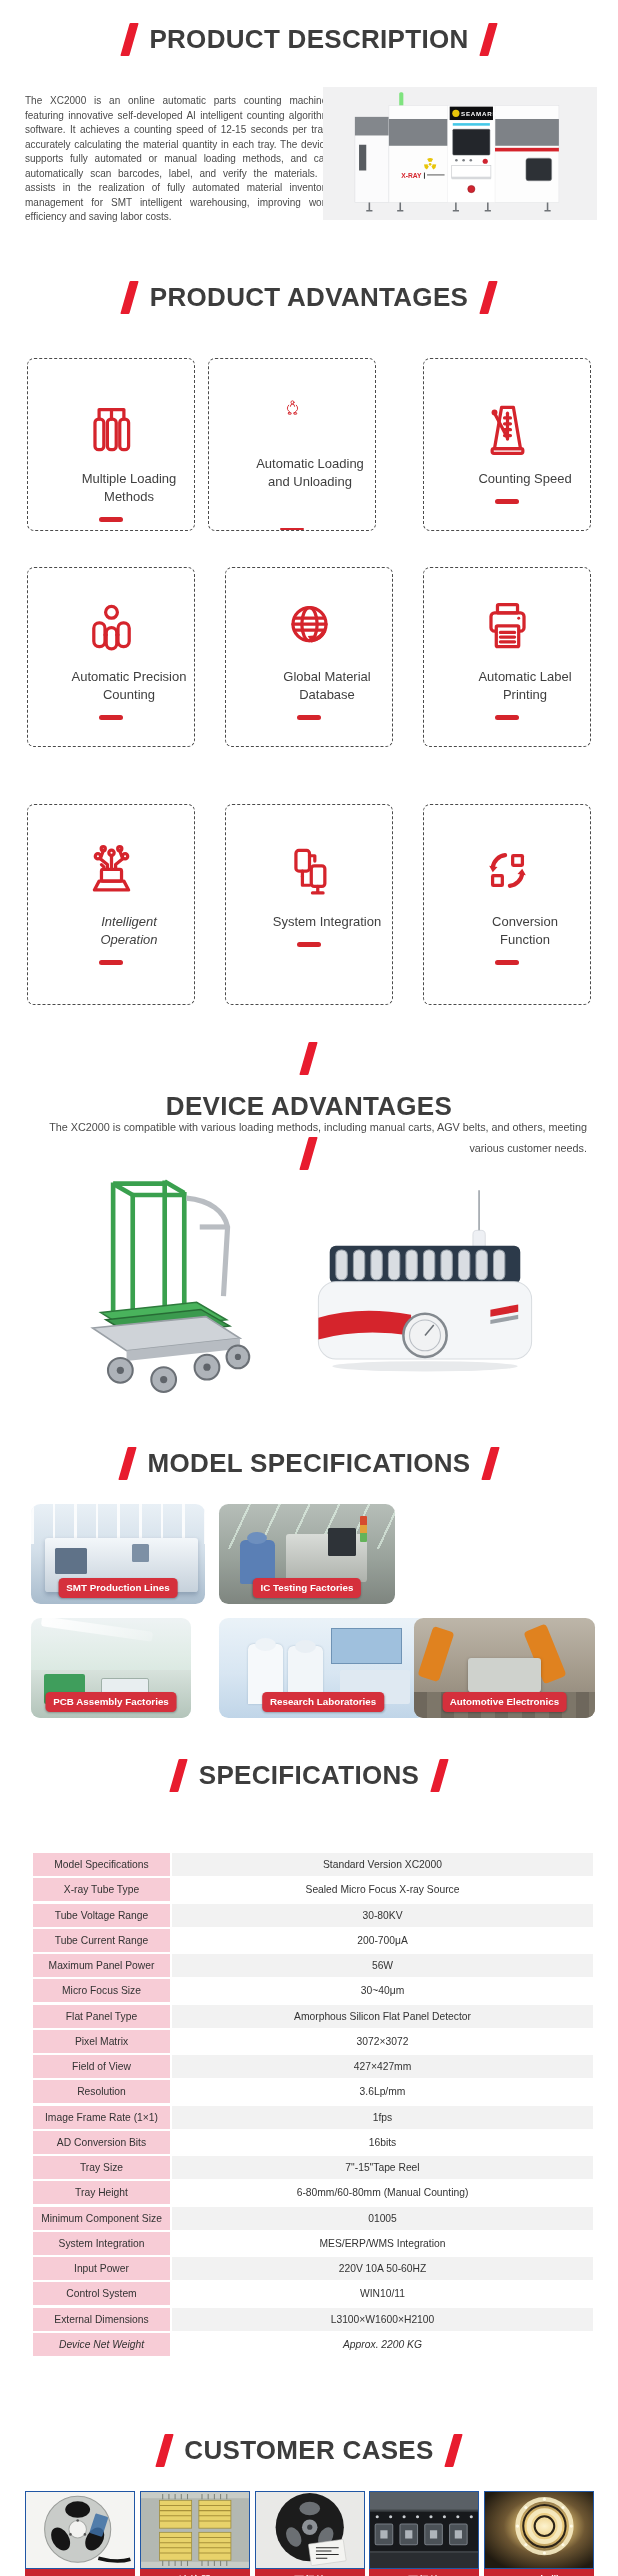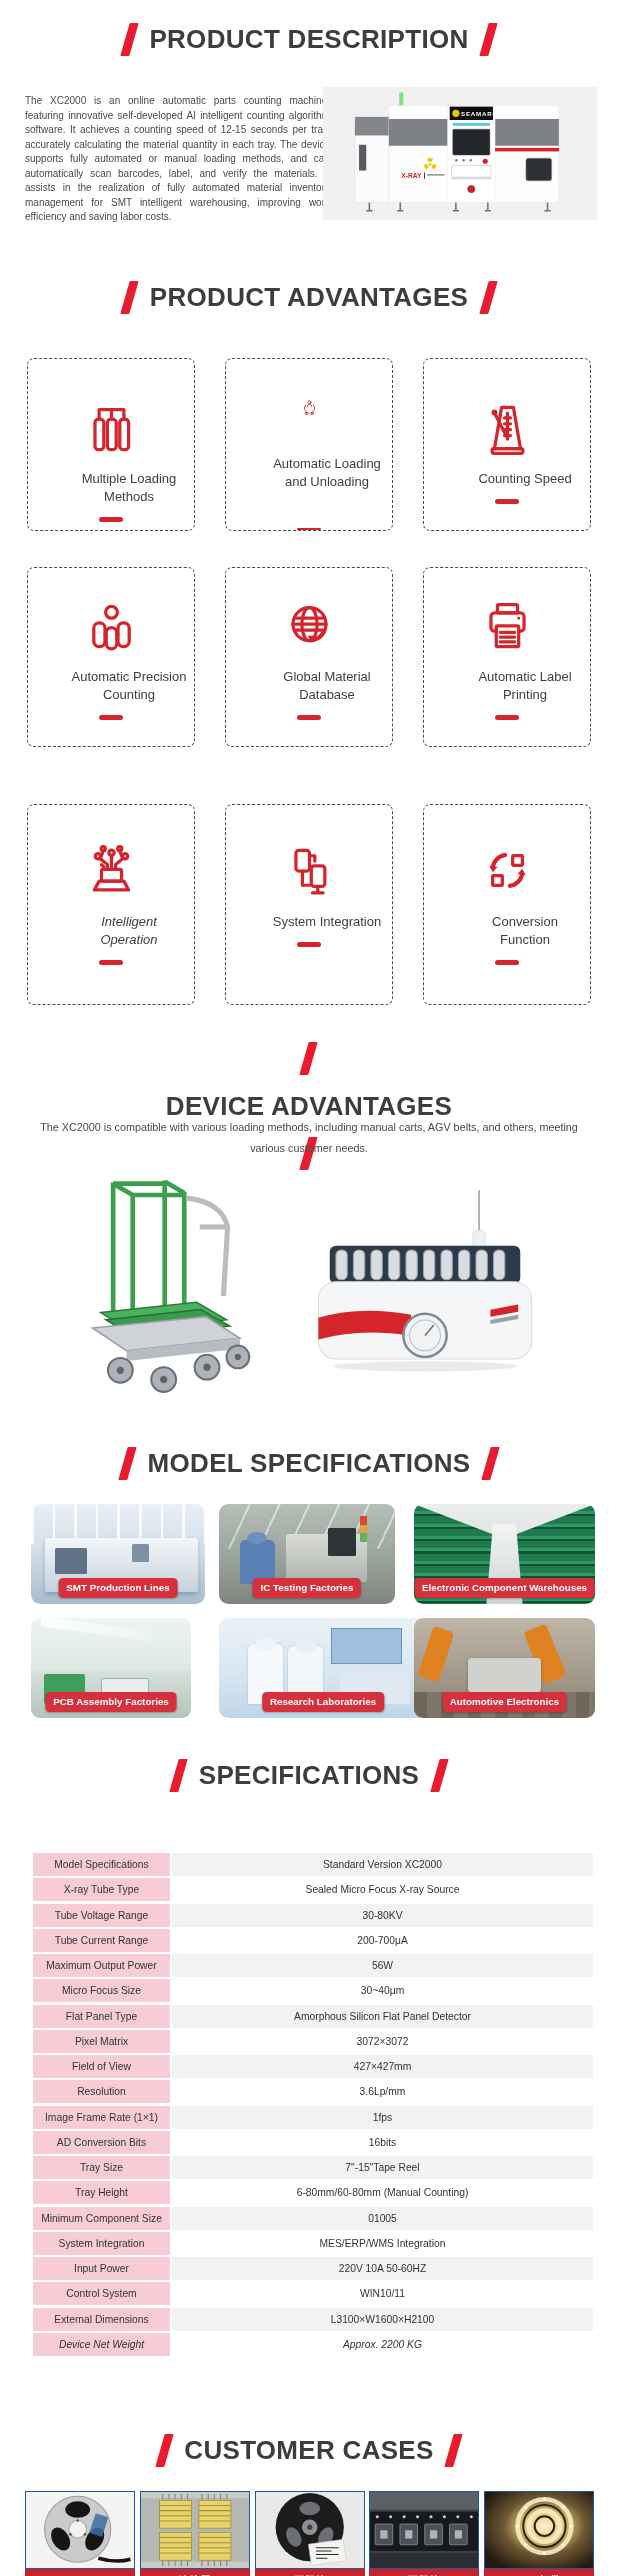--- a/index.html
+++ b/index.html
@@ -16,21 +16,21 @@
   .desc-img{position:absolute;left:323px;top:87px;width:274px;height:133px;background:#f1f1f2;}
 
   
   .adv-card{position:absolute;width:168px;border:1px dashed #4a4a4a;border-radius:7.2px;box-sizing:border-box;
             display:flex;flex-direction:column;align-items:center;}
   .adv-title{font-size:13px;line-height:18px;color:#3f3f3f;text-align:center;padding:0 7.2px;margin-left:36px;}
   .adv-dash{width:24px;height:5.7px;border-radius:2.6px;background:#d5242c;margin-top:10.3px;}
   svg.aicon{stroke:#d5242c;fill:none;stroke-width:5.5;stroke-linecap:round;stroke-linejoin:round;}
 
   
-  .dev-par{position:absolute;left:31px;top:1106px;width:556px;text-align:center;font-size:10.8px;line-height:21.6px;color:#4a4a4a;}
+  .dev-par{position:absolute;left:31px;top:1106px;width:556px;text-align:right;font-size:10.8px;line-height:21.6px;color:#4a4a4a;}
 
   
   .scene{position:absolute;height:100px;border-radius:9.3px;overflow:hidden;}
   .pill{position:absolute;left:50%;bottom:5.7px;transform:translateX(-50%);background:#d5303c;color:#fff;
         font-weight:700;font-size:9.8px;line-height:9.8px;padding:5.2px 7.7px;border-radius:4.6px;white-space:nowrap;
         box-shadow:0 1px 2.1px rgba(0,0,0,.25);}
 
   
   .trow{position:absolute;left:33px;width:560px;height:23px;}
   .tk{position:absolute;left:0;top:0;width:137px;height:23px;background:#f7ccd6;display:flex;align-items:center;justify-content:center;
@@ -120,21 +120,21 @@
   <div class="adv-card" style="left:27px;top:358px;height:173px;padding-top:40px;">
     <svg class="aicon" width="59" height="59" viewBox="0 0 100 100">
       <rect x="22" y="34" width="15" height="52" rx="6"></rect>
         <rect x="43" y="34" width="15" height="52" rx="6"></rect>
       <rect x="64" y="34" width="15" height="52" rx="6"></rect>
         <path d="M29 34 V18 H71 V34 M50 18 V34"></path>
     </svg>
     <div class="adv-title" style="margin-top:12.4px;">Multiple Loading Methods</div>
     <div class="adv-dash"></div>
   </div>
-  <div class="adv-card" style="left:225px;top:358px;height:173px;padding-top:40px;gap:27px;">
+  <div class="adv-card" style="left:208px;top:358px;height:173px;padding-top:40px;gap:27px;">
     <svg class="aicon" width="59" height="59" viewBox="0 0 100 100">
       <circle cx="50" cy="20" r="9"></circle>
         <path d="M37 44 a13 13 0 0 1 26 0"></path>
       <path d="M27 37 c-9 10 -11 25 -1 34 l9 8"></path>
         <path d="M73 37 c9 10 11 25 1 34 l-9 8"></path>
       <rect x="25" y="82" width="17" height="9" rx="2"></rect>
         <rect x="58" y="82" width="17" height="9" rx="2"></rect>
     </svg>
     <div class="adv-title" style="margin-top:12.4px;">Automatic Loading and Unloading</div>
     <div class="adv-dash"></div>
@@ -317,26 +317,20 @@
   </div>
   <div class="scene" style="left:219px;top:1504px;width:176px;background:linear-gradient(180deg,#b6beb8 0%,#99a29b 55%,#7e857f 100%);">
     <div class="abs" style="left:0;top:0;width:100%;height:45%;background:repeating-linear-gradient(115deg,rgba(235,255,240,.55) 0 2.1px,rgba(0,0,0,0) 2.1px 27px);"></div>
     <div class="abs" style="left:38%;top:30%;width:46%;height:48%;background:linear-gradient(180deg,#d9dcd8,#aeb2ac);border-radius:3.1px;"></div>
     <div class="abs" style="left:62%;top:24%;width:16%;height:28%;background:#2e3338;border-radius:1.5px;"></div>
     <div class="abs" style="left:80%;top:12%;width:4%;height:26%;background:linear-gradient(180deg,#d64b2f 0 33%,#e2a13a 33% 66%,#64b35a 66% 100%);border-radius:1px;"></div>
     <div class="abs" style="left:12%;top:36%;width:20%;height:44%;background:#5a7fb5;border-radius:5.2px 5.2px 2.1px 2.1px;"></div>
     <div class="abs" style="left:16%;top:28%;width:11%;height:12%;background:#6d8fbe;border-radius:50%;"></div>
     <div class="pill">IC Testing Factories</div>
   </div>
-  <div class="scene" style="left:414px;top:1504px;width:181px;background:linear-gradient(180deg,#eceff0 0%,#dfe4e2 30%,#cfd6d1 100%);">
-    <div class="abs" style="left:0;top:0;width:46%;height:100%;background:repeating-linear-gradient(180deg,#1f7a4d 0 7.2px,#2c9a63 7.2px 10.3px,#115032 10.3px 12.4px);clip-path:polygon(0 0,100% 32%,100% 100%,0 100%);"></div>
-    <div class="abs" style="right:0;top:0;width:46%;height:100%;background:repeating-linear-gradient(180deg,#1f7a4d 0 7.2px,#2c9a63 7.2px 10.3px,#115032 10.3px 12.4px);clip-path:polygon(0 32%,100% 0,100% 100%,0 100%);"></div>
-    <div class="abs" style="left:40%;top:20%;width:20%;height:80%;background:linear-gradient(180deg,#f2f4f3,#cdd4d0);clip-path:polygon(18% 0,82% 0,100% 100%,0 100%);"></div>
-    <div class="pill">Electronic Component Warehouses</div>
-  </div>
 
   <div class="scene" style="left:31px;top:1618px;width:160px;background:linear-gradient(180deg,#eef3f4 0%,#e0ece6 40%,#c9ddd3 100%);">
     <div class="abs" style="left:6%;top:6%;width:70%;height:10%;background:linear-gradient(90deg,rgba(255,255,255,.95),rgba(255,255,255,.2));transform:rotate(8deg);border-radius:3.1px;"></div>
     <div class="abs" style="left:0;top:52%;width:100%;height:48%;background:linear-gradient(180deg,#d7e2dc,#b3c4ba);"></div>
     <div class="abs" style="left:8%;top:56%;width:26%;height:30%;background:#3f9e5c;border-radius:2.1px;"></div>
     <div class="abs" style="left:44%;top:60%;width:30%;height:26%;background:#e8eef0;border:1px solid #9fb0a8;border-radius:2.1px;box-sizing:border-box;"></div>
     <div class="pill">PCB Assembly Factories</div>
   </div>
   <div class="scene" style="left:219px;top:1618px;width:208px;background:linear-gradient(180deg,#eaf2f8 0%,#d8e6f2 55%,#c0d5e8 100%);">
     <div class="abs" style="left:54%;top:10%;width:34%;height:36%;background:#9fc0dd;border:1.5px solid #6f93b5;box-sizing:border-box;"></div>
@@ -372,21 +366,21 @@
       </div>
     <div class="trow alt" style="top:1904px;">
         <div class="tk">Tube Voltage Range</div>
         <div class="tv">30-80KV</div>
       </div>
     <div class="trow" style="top:1929px;">
         <div class="tk">Tube Current Range</div>
         <div class="tv">200-700μA</div>
       </div>
     <div class="trow alt" style="top:1954px;">
-        <div class="tk">Maximum Output Power</div>
+        <div class="tk">Maximum Panel Power</div>
         <div class="tv">56W</div>
       </div>
     <div class="trow" style="top:1979px;">
         <div class="tk">Micro Focus Size</div>
         <div class="tv">30~40μm</div>
       </div>
     <div class="trow alt" style="top:2005px;padding-left:48px;">
         <div class="tk">Flat Panel Type</div>
         <div class="tv">Amorphous Silicon Flat Panel Detector</div>
       </div>

